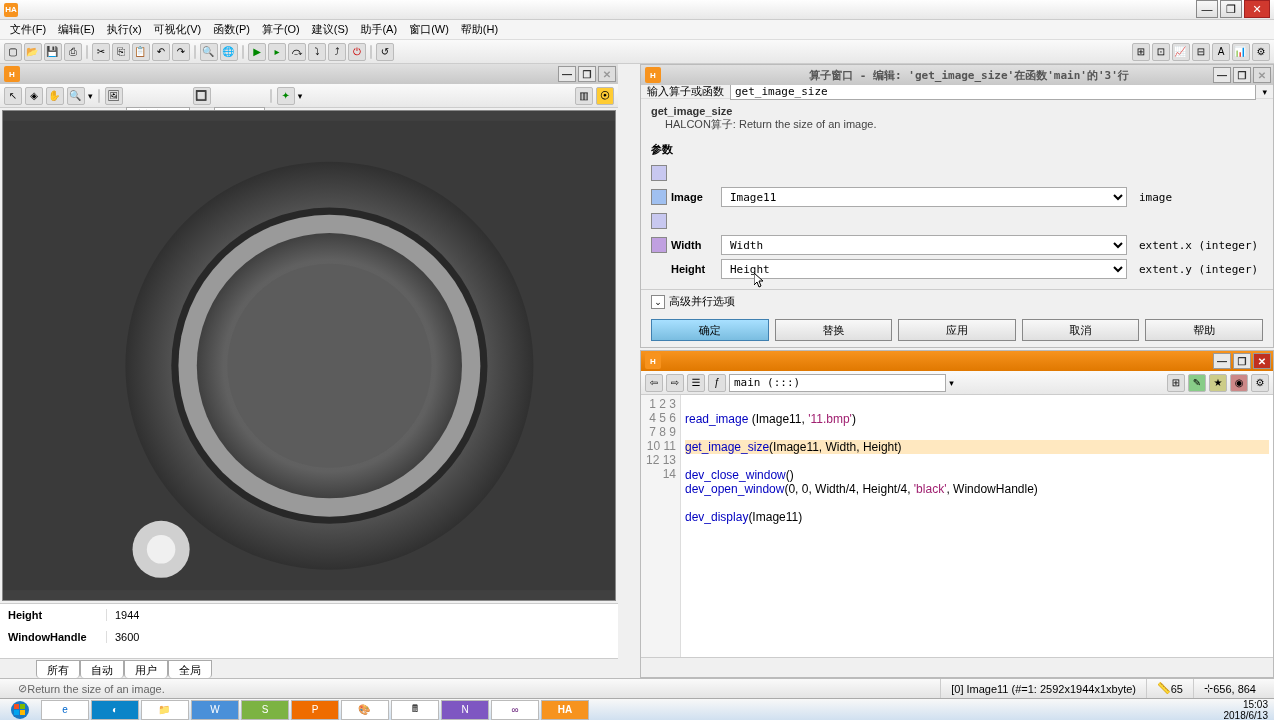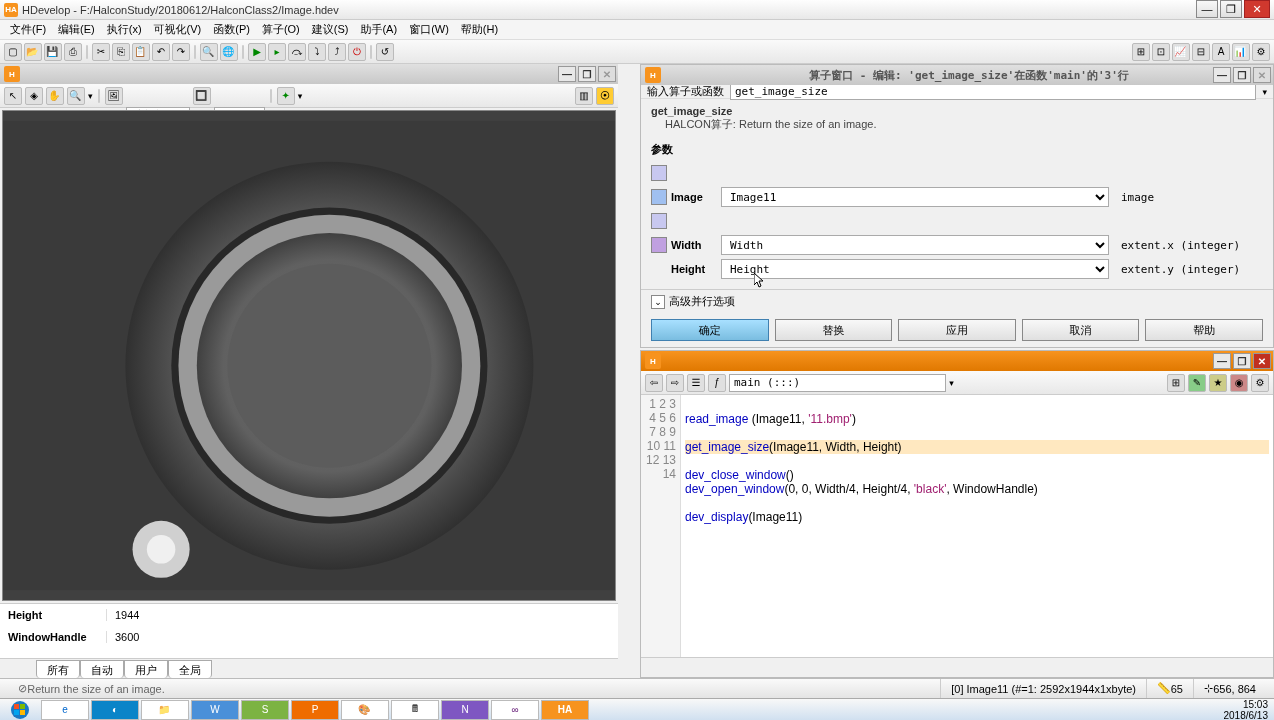--- a/index.html
+++ b/index.html
@@ -36,21 +36,21 @@
 .var-row .vname { width: 106px; padding-left: 8px; font-weight: bold; }
 .var-row .vval { border-left: 1px solid #ddd; padding-left: 8px; flex: 1; }
 .tabs { height: 20px; display: flex; background: #f0f0f0; border-top: 1px solid #ccc; font-size: 11px; padding-left: 36px; }
 .tabs .tab { padding: 2px 10px; border: 1px solid #aaa; border-bottom: none; background: #fff; margin-top: 1px; cursor: pointer; border-radius: 0 0 4px 4px; }
 .op-panel { background: #f0f0f0; border: 1px solid #bbb; display: flex; flex-direction: column; }
 .op-inputbar { height: 14px; background: #f0f0f0; display: flex; align-items: center; padding: 0 6px; font-size: 11px; gap: 6px; border-bottom: 1px solid #ddd; }
 .op-inputbar input { flex: 1; height: 16px; border: 1px solid #aaa; padding: 0 4px; font-family: monospace; font-size: 11px; }
 .op-body { padding: 6px 10px; font-family: "Consolas", monospace; font-size: 11px; color: #333; }
 .op-body .opname { font-weight: bold; }
 .op-body .opdesc { padding-left: 14px; color: #444; }
-.op-params { padding: 4px 28px 8px 10px; }
+.op-params { padding: 4px 10px 8px 10px; }
 .op-params .sect { font-size: 11px; font-weight: bold; font-family: "SimSun"; margin-bottom: 4px; }
 .param-row { display: flex; align-items: center; height: 24px; font-family: "Consolas", monospace; font-size: 11px; gap: 4px; }
 .param-row .picon { width: 16px; height: 16px; background: #c8c8f0; border: 1px solid #888; }
 .param-row .pname { width: 46px; font-weight: bold; }
 .param-row select, .param-row .psel { flex: 1; height: 20px; border: 1px solid #aaa; background: #fff; padding: 0 4px; font-family: monospace; font-size: 11px; max-width: 410px; }
 .param-row .ptype { width: 132px; padding-left: 8px; font-family: monospace; }
 .adv-row { display: flex; align-items: center; padding: 4px 10px; gap: 4px; font-size: 11px; border-top: 1px solid #ccc; }
 .adv-row .chev { width: 14px; height: 14px; border: 1px solid #888; background: #fff; display: flex; align-items: center; justify-content: center; font-size: 9px; }
 .btn-row { display: flex; gap: 6px; padding: 6px 10px; }
 .btn-row button { flex: 1; height: 22px; border: 1px solid #888; background: linear-gradient(#f8f8f8,#e0e0e0); font-size: 11px; cursor: pointer; }
@@ -71,21 +71,20 @@
 .taskbar .start { width: 40px; height: 22px; display: flex; align-items: center; justify-content: center; }
 .taskbar .tk { width: 48px; height: 20px; margin: 0 1px; border: 1px solid #bbb; background: #fff; cursor: pointer; display: flex; align-items: center; justify-content: center; font-size: 10px; }
 .taskbar .tray { margin-left: auto; padding: 0 6px; font-size: 10px; text-align: right; line-height: 11px; }
 .cursor-ptr { position: absolute; width: 12px; height: 16px; pointer-events: none; z-index: 999; }
 </style>
 </head>
 <body>
 
 <div class="titlebar">
   <span class="icon">HA</span>
-  <span class="title">HDevelop - F:/HalconStudy/20180612/HalconClass2/Image.hdev</span>
   <div class="win-controls">
     <div class="win-btn">—</div>
     <div class="win-btn">❐</div>
     <div class="win-btn close">✕</div>
   </div>
 </div>
 
 <div class="menubar">
   <span>文件(F)</span>
   <span>编辑(E)</span>

